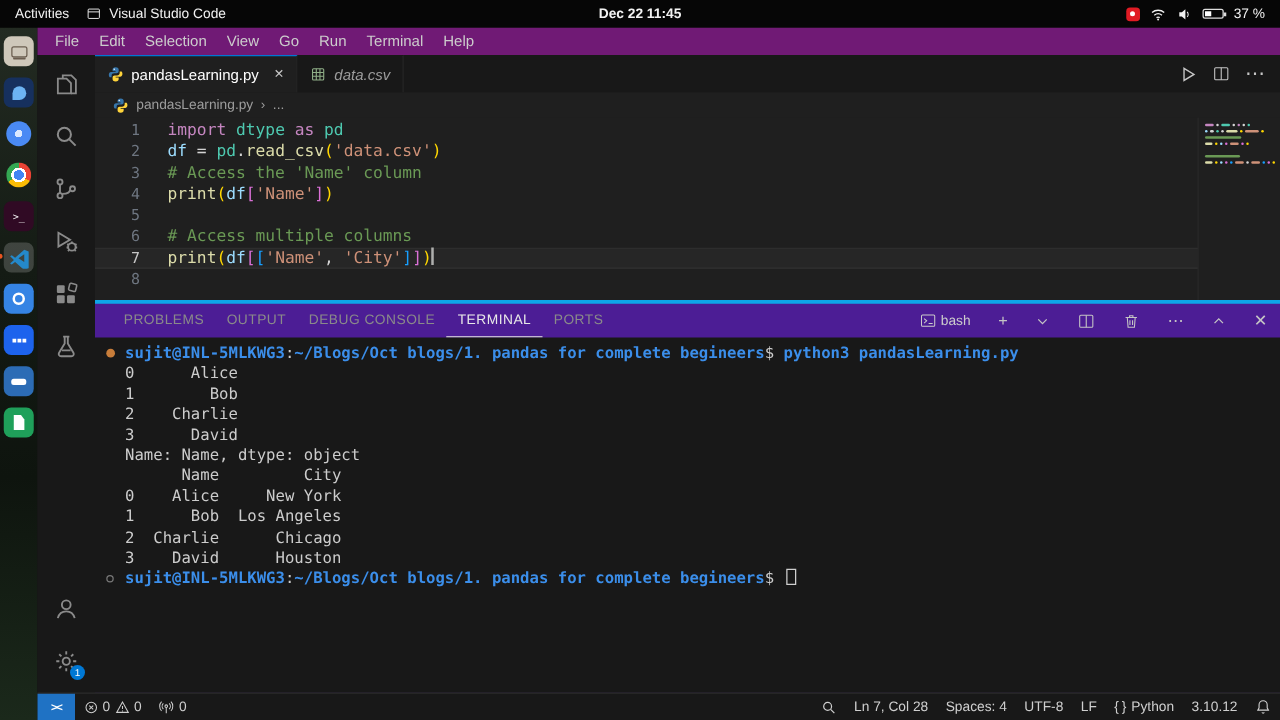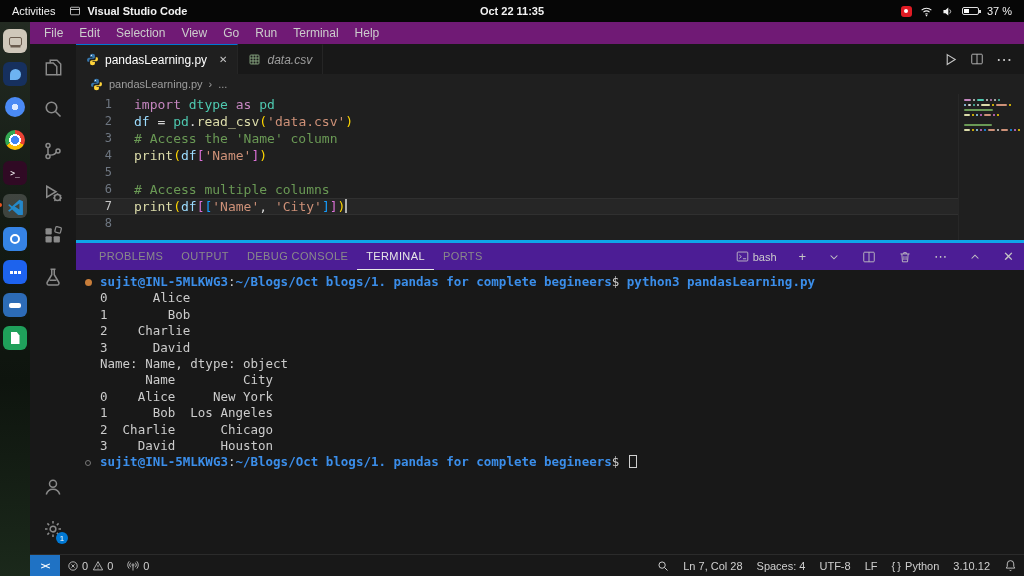--- a/index.html
+++ b/index.html
@@ -4,21 +4,21 @@
 <style>
   *{box-sizing:border-box;margin:0;padding:0}
   html,body{width:1024px;height:576px;overflow:hidden;background:#000;
     font-family:"Liberation Sans","DejaVu Sans",sans-serif;}
   .screen{position:relative;width:1024px;height:576px;display:flex;flex-direction:column;color:#ccc}
 
   
   .topbar{flex:0 0 22px;background:#060606;color:#f2f2f2;display:flex;align-items:center;
     font-size:11px;padding:0 12px;gap:14px;position:relative;z-index:5}
   .topbar .clock{position:absolute;left:50%;transform:translateX(-50%);font-weight:bold}
-  .topbar .app-ind{display:flex;align-items:center;gap:6px;font-weight:bold}
+  .topbar .app-ind{display:flex;align-items:center;gap:6px;font-weight:normal}
   .tray{margin-left:auto;display:flex;align-items:center;gap:8px}
   .rec-dot{width:11px;height:11px;border-radius:3px;background:#e01b24;display:inline-flex;align-items:center;justify-content:center}
   .rec-dot i{width:4px;height:4px;border-radius:50%;background:#fff}
   .battery-shell{width:17px;height:8px;border:1px solid #ddd;border-radius:2px;position:relative}
   .battery-shell i{position:absolute;left:1px;top:1px;bottom:1px;width:36%;background:#fff}
   .battery-shell:after{content:"";position:absolute;right:-3px;top:2px;width:2px;height:3px;background:#ddd}
 
   
   .workspace{flex:1;display:flex;min-height:0}
   .dock{flex:0 0 30px;background:linear-gradient(180deg,#232b22,#141b14 35%,#0e140e 65%,#1b291b);
@@ -105,21 +105,21 @@
     <span>Activities</span>
     <span class="app-ind">
       <span class="icon">
           <svg width="12" height="12" viewBox="0 0 16 16" fill="none" stroke="#f2f2f2">
             <rect x="2" y="3" width="12" height="10" rx="1"></rect>
             <path d="M2 6h12"></path>
           </svg>
         </span>
       <span>Visual Studio Code</span>
     </span>
-    <span class="clock">Oct 22 11:35</span>
+    <span class="clock">Dec 22 11:45</span>
     <span class="tray">
       <span class="rec-dot">
           <i></i>
         </span>
       <span class="icon">
           <svg width="13" height="13" viewBox="0 0 16 16" fill="none" stroke="#f2f2f2" stroke-width="1.3">
             <path d="M2 6.2a9 9 0 0112 0M4.2 8.8a6 6 0 017.6 0M6.4 11.2a3 3 0 013.2 0"></path>
             <circle cx="8" cy="13" r="1" fill="#f2f2f2" stroke="none"></circle>
           </svg>
         </span>

